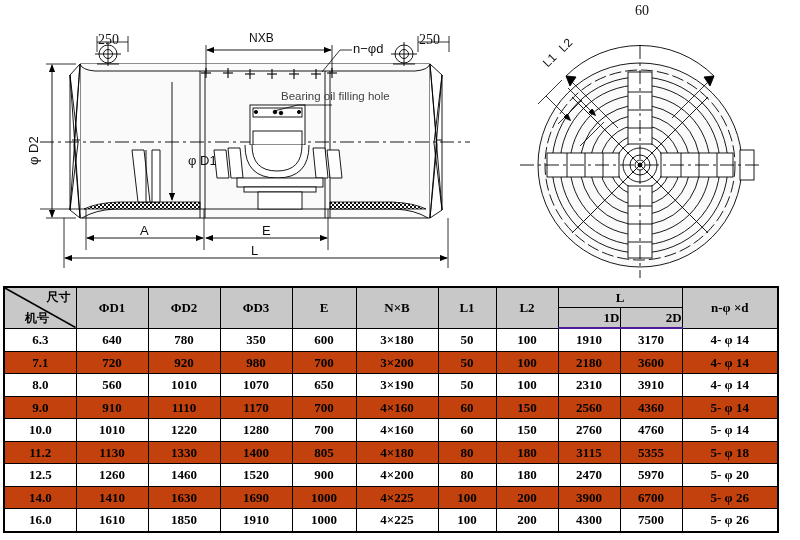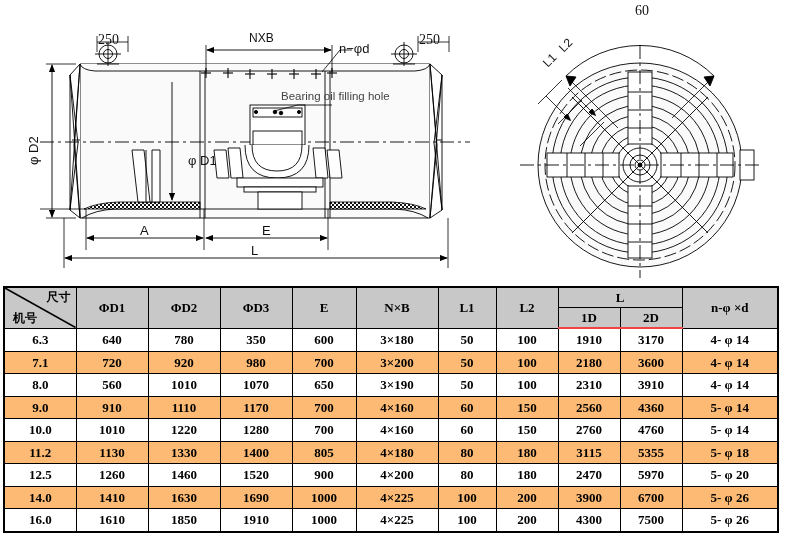--- a/index.html
+++ b/index.html
@@ -22,34 +22,34 @@
       vertical-align:middle;
       font-weight:bold;
       font-size:13px;
       padding:0;
       height:21px;
       line-height:21px;
       color:#000;
       background:#ffffff;
   }
   table.dim thead th{background:#c8c8c8;height:19px;line-height:19px;font-size:13px;}
-  table.dim tbody tr.alt td{background:#fdba74;}
+  table.dim tbody tr.alt td{background:#c2410c;}
   table.dim tbody td{height:21.5px;line-height:21.5px;}
 
   
   table.dim{border:2px solid #000;}
   thead th{border-bottom:2px solid #000;}
-  thead tr.sub th{border-bottom:2px solid #ef4444;}
+  thead tr.sub th{border-bottom:2px solid #4c1d95;text-align:right;}
 
   
   .corner{position:relative;padding:0;overflow:hidden;background:#c8c8c8;}
   .corner .diag{position:absolute;left:0;top:0;width:100%;height:100%;}
   .corner .t1{position:absolute;right:5px;top:0px;font-size:12px;font-weight:bold;
               font-family:"DejaVu Sans",sans-serif;}
-  .corner .t2{position:absolute;left:8px;bottom:0px;font-size:12px;font-weight:bold;
+  .corner .t2{position:absolute;left:20px;bottom:0px;font-size:12px;font-weight:bold;
               font-family:"DejaVu Sans",sans-serif;}
 </style>
 </head>
 <body>
 
 <div id="drawings">
 
   <svg width="500" height="283" viewBox="0 0 500 283" style="position:absolute;left:0;top:0;">
     <defs>
       <pattern id="checker" width="4" height="4" patternUnits="userSpaceOnUse">
@@ -181,21 +181,21 @@
       <line x1="448" y1="218" x2="448" y2="268" stroke-width="0.8"></line>
       <line x1="65" y1="258" x2="447" y2="258" stroke-width="0.9" marker-start="url(#ahs)" marker-end="url(#ah)"></line>
 
       <line x1="40" y1="209" x2="86" y2="209" stroke-width="0.8"></line>
     </g>
   </svg>
 
   <span class="lbl-serif" style="left:98px;top:32px;font-size:14px;">250</span>
   <span class="lbl-serif" style="left:419px;top:32px;font-size:14px;">250</span>
   <span class="lbl" style="left:249px;top:31px;font-size:12px;">NXB</span>
-  <span class="lbl" style="left:339px;top:41px;font-size:13px;">n−φd</span>
+  <span class="lbl" style="left:353px;top:41px;font-size:13px;">n−φd</span>
   <span class="lbl" style="left:281px;top:90px;font-size:11.5px;color:#444;">Bearing oil filling hole</span>
   <span class="lbl rot90" style="left:26px;top:165px;font-size:13px;">φ D2</span>
   <span class="lbl" style="left:140px;top:153px;font-size:13px;margin-left:48px;">φ D1</span>
   <span class="lbl" style="left:140px;top:223px;font-size:13px;">A</span>
   <span class="lbl" style="left:262px;top:223px;font-size:13px;">E</span>
   <span class="lbl" style="left:251px;top:243px;font-size:13px;">L</span>
 
   <svg width="300" height="283" viewBox="0 0 300 283" style="position:absolute;left:500px;top:0;">
     <g stroke="#000" fill="none" stroke-width="0.9">
 

